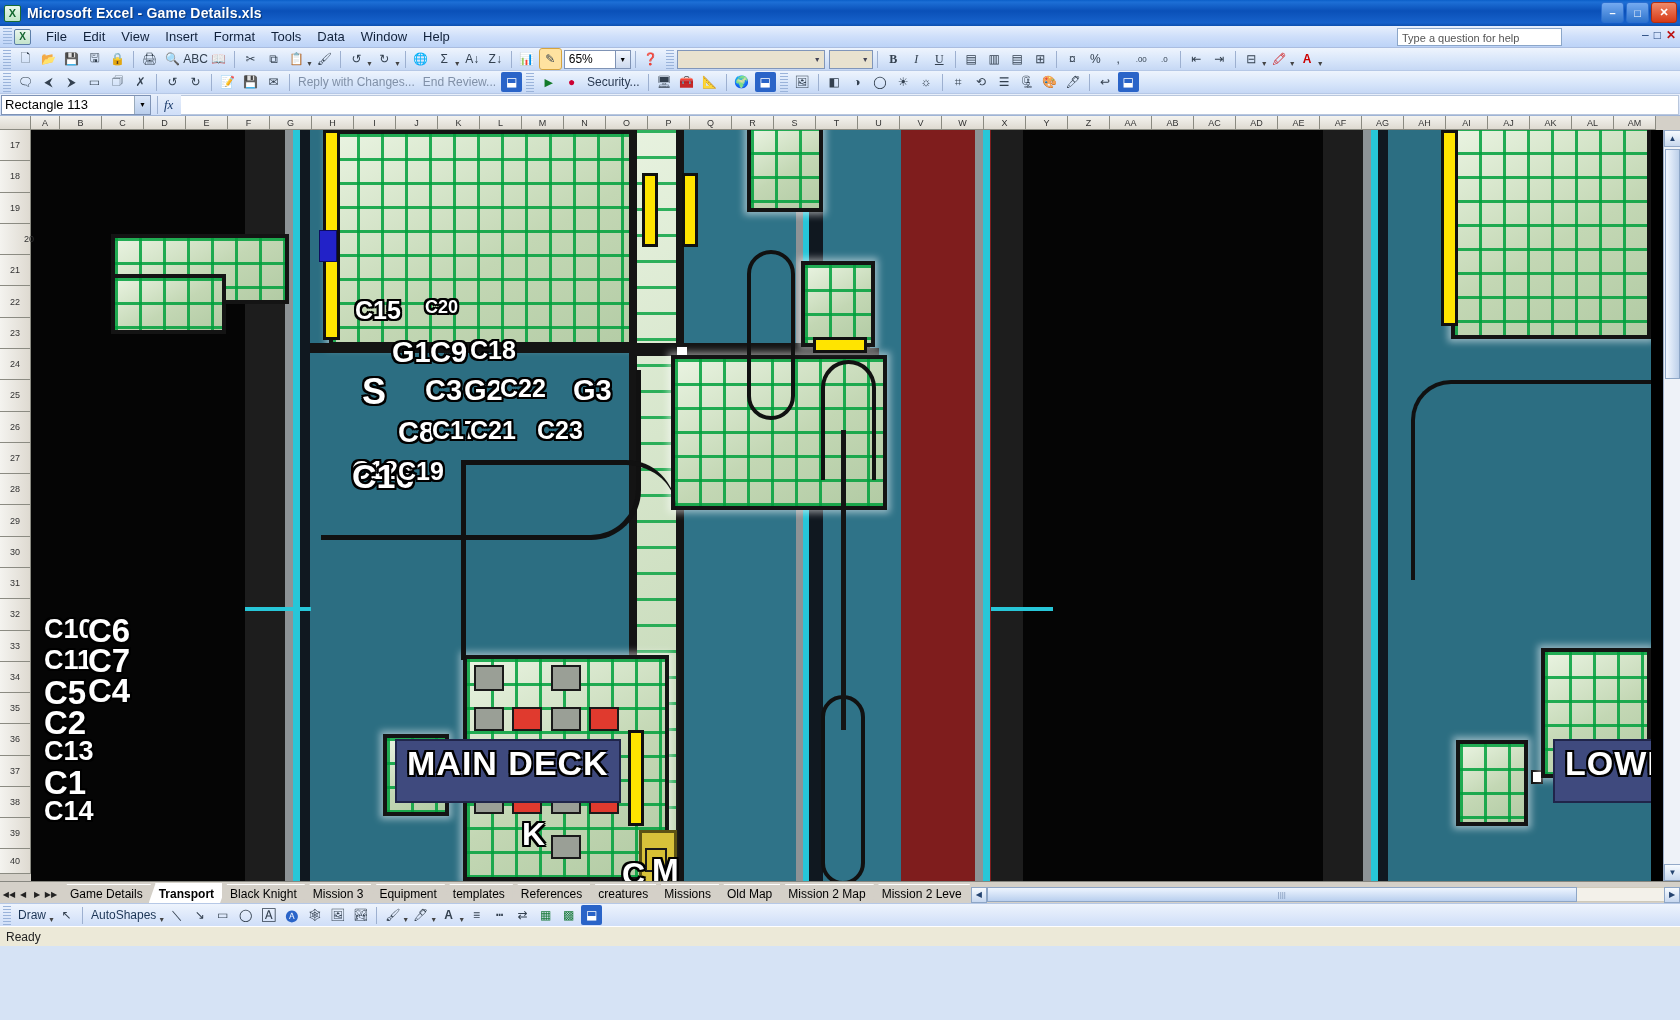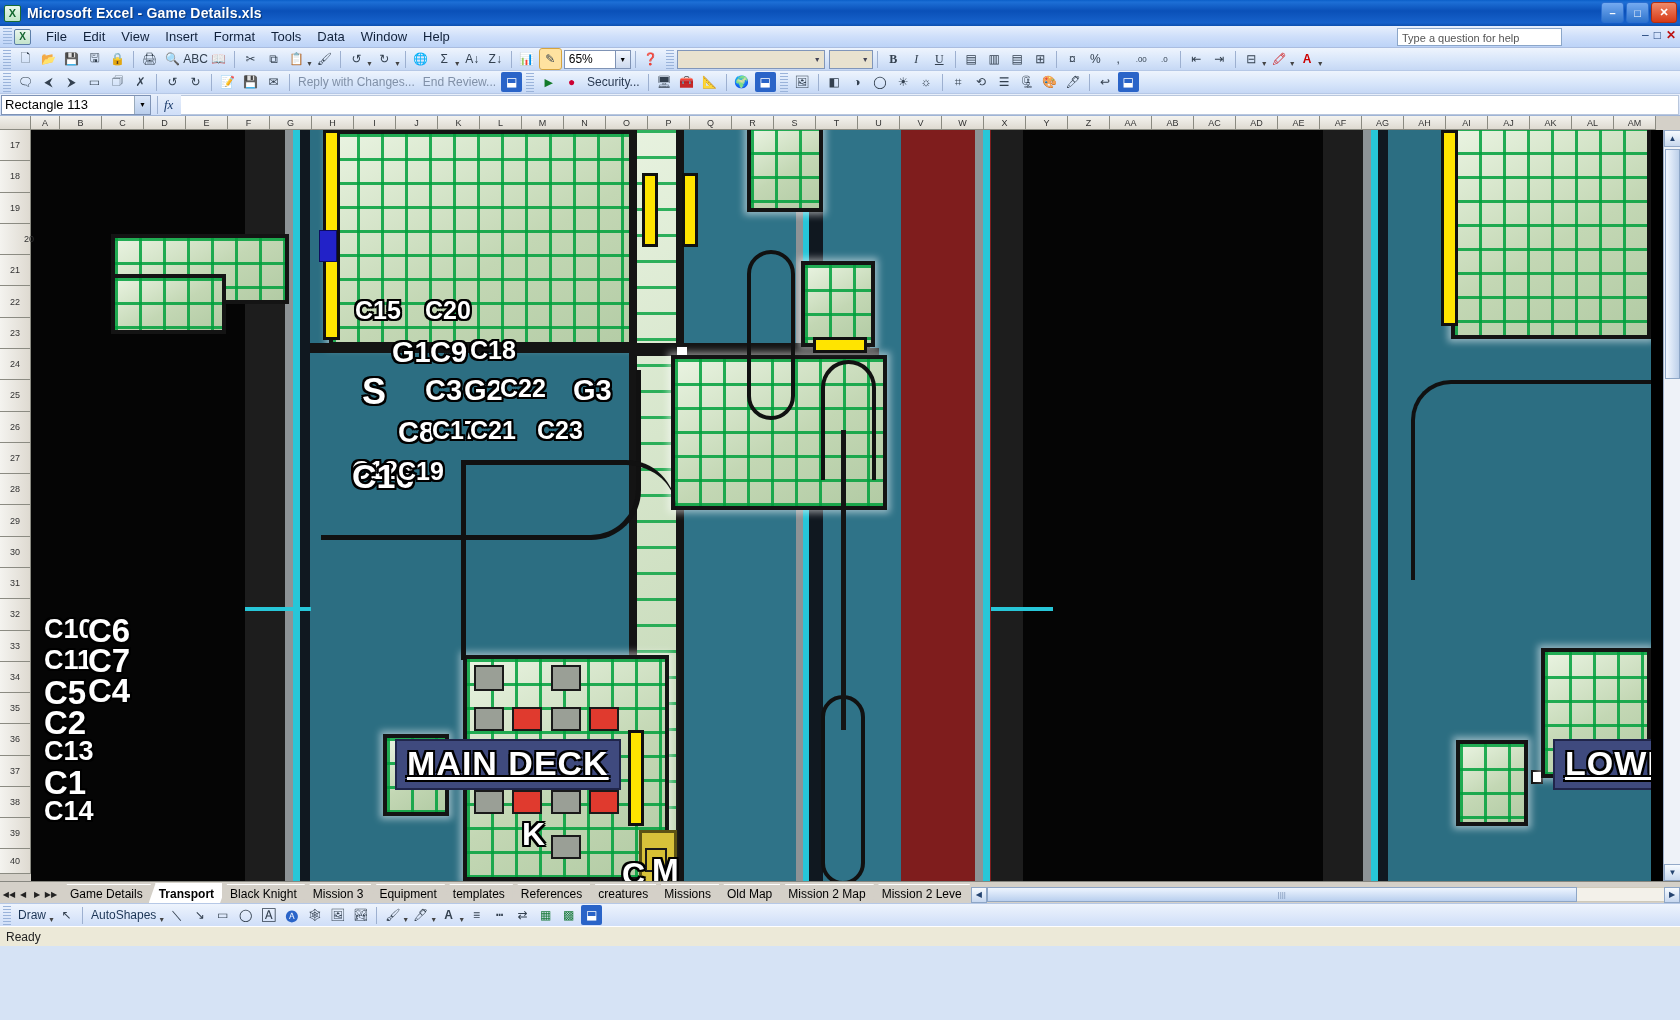--- a/index.html
+++ b/index.html
@@ -203,24 +203,23 @@
     position:absolute;color:#fff;font-weight:bold;
     font-family:"Liberation Sans",sans-serif;
     text-shadow:
       -2px -2px 0 #000, 2px -2px 0 #000, -2px 2px 0 #000, 2px 2px 0 #000,
       0 -2px 0 #000, 0 2px 0 #000, -2px 0 0 #000, 2px 0 0 #000;
     white-space:nowrap; line-height:1;
   }
   .decktitle{
     position:absolute;background:#3f4a7e;border:2px solid #20254a;
     color:#fff;font-weight:bold;font-size:34px;letter-spacing:1px;
-    padding:3px 10px 5px;
+    padding:3px 10px 18px;
     text-shadow:-2px -2px 0 #000,2px -2px 0 #000,-2px 2px 0 #000,2px 2px 0 #000;
     white-space:nowrap;
-    text-decoration:underline;
   }
   .bluecell{ position:absolute;background:#2222c8;border:1px solid #0d0d60; }
   .graycell{ position:absolute;background:#9a9f96;border:2px solid #1a1a1a; }
   .redcell{  position:absolute;background:#e03a2e;border:2px solid #1a1a1a; }
   .whitedot{ position:absolute;background:#fff;border:2px solid #111; }
   .pipe{ position:absolute;border:3px solid #111;border-radius:40px;background:transparent; }
 </style>
 </head>
 <body>
 
@@ -551,21 +550,21 @@
 
     <div class="room" style="left:1420px;top:-6px;width:200px;height:215px;"></div>
     <div class="yellowbar" style="left:1410px;top:0;width:17px;height:196px;"></div>
     <div class="pipe" style="left:1380px;top:250px;width:240px;height:200px;border-radius:40px 0 0 0;border-right:none;border-bottom:none;border-width:4px;"></div>
 
     <div class="pipe" style="left:290px;top:240px;width:320px;height:170px;border-radius:0 0 50px 0;border-top:none;border-left:none;border-width:5px;"></div>
     <div class="pipe" style="left:430px;top:330px;width:215px;height:200px;border-radius:0 50px 0 0;border-bottom:none;border-right:none;border-width:5px;"></div>
 
     <div id="label-layer">
         <div class="maplabel" style="left: 324px; top: 168px; font-size: 25px;">C15</div>
-        <div class="maplabel" style="left: 394px; top: 168px; font-size: 25px;">C20</div>
+        <div class="maplabel" style="left: 394px; top: 168px; font-size: 18px;">C20</div>
         <div class="maplabel" style="left: 361px; top: 208px; font-size: 29px;">G1</div>
         <div class="maplabel" style="left: 399px; top: 208px; font-size: 29px;">C9</div>
         <div class="maplabel" style="left: 439px; top: 208px; font-size: 25px;">C18</div>
         <div class="maplabel" style="left: 331px; top: 244px; font-size: 36px;">S</div>
         <div class="maplabel" style="left: 394px; top: 246px; font-size: 29px;">C3</div>
         <div class="maplabel" style="left: 433px; top: 246px; font-size: 29px;">G2</div>
         <div class="maplabel" style="left: 469px; top: 246px; font-size: 25px;">C22</div>
         <div class="maplabel" style="left: 542px; top: 246px; font-size: 29px;">G3</div>
         <div class="maplabel" style="left: 321px; top: 288px; font-size: 25px; margin-top: 40px;">C12</div>
         <div class="maplabel" style="left: 367px; top: 288px; font-size: 29px;">C8</div>

